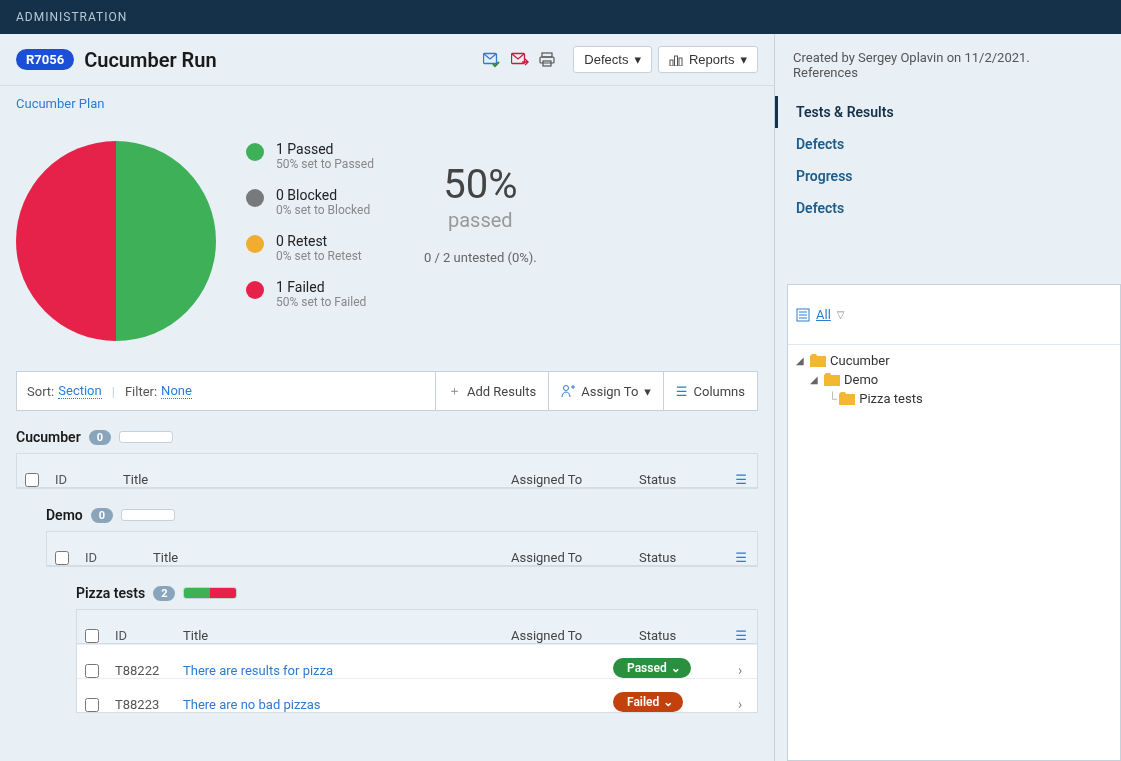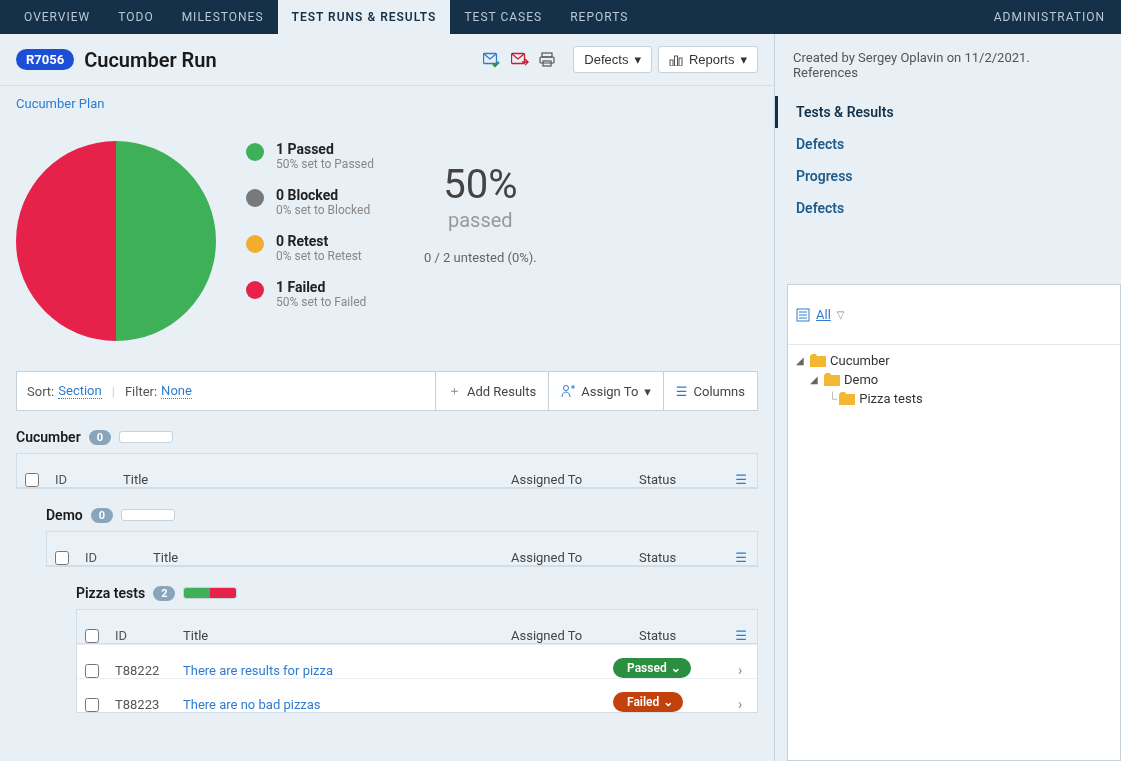--- a/index.html
+++ b/index.html
@@ -29,21 +29,21 @@
 .breadcrumb { padding: 10px 16px; }
 .breadcrumb a { color: #2e7cd1; font-size: 13px; text-decoration: none; }
 
 
 .stats { display: flex; padding: 10px 16px 30px 16px; gap: 30px; align-items: flex-start; }
 .pie-wrap { width: 200px; height: 200px; position: relative; margin-top: 10px; }
 .pie { width: 200px; height: 200px; border-radius: 50%; background: conic-gradient(#3db058 0deg 180deg, #e7224a 180deg 360deg); }
 .legend { display: flex; flex-direction: column; gap: 16px; margin-top: 10px; }
 .legend-item { display: flex; gap: 12px; align-items: flex-start; }
 .dot { width: 18px; height: 18px; border-radius: 50%; margin-top: 2px; flex-shrink: 0; }
-.legend-label { font-weight: 700; font-size: 14px; color: #222; }
+.legend-label { font-weight: 400; font-size: 14px; color: #222; }
 .legend-sub { font-size: 12px; color: #888; }
 .big-stat { text-align: center; margin-top: 30px; margin-left: 20px; }
 .big-stat .pct { font-size: 40px; font-weight: 400; color: #444; }
 .big-stat .pct-label { font-size: 20px; color: #999; }
 .big-stat .untested { font-size: 13px; color: #666; margin-top: 18px; }
 
 
 .toolbar { display: flex; border: 1px solid #c5d2dc; background: #fff; margin: 0 16px; height: 40px; }
 .tb-left { flex: 1; display: flex; align-items: center; padding: 0 10px; gap: 4px; color: #555; }
 .tb-left a { color: #2e7cd1; border-bottom: 1px dotted #2e7cd1; text-decoration: none; }
@@ -91,28 +91,20 @@
 .tree-toggle { width: 10px; color: #666; font-size: 10px; }
 .folder-icon { width: 16px; height: 13px; display: inline-block; }
 .indent1 { margin-left: 14px; }
 .indent2 { margin-left: 32px; }
 .tree-line { color: #bbb; margin-right: -2px; }
 </style>
 </head>
 <body>
 
 <div class="topnav">
-  <div class="topnav-left">
-    <div class="topnav-item">OVERVIEW</div>
-    <div class="topnav-item">TODO</div>
-    <div class="topnav-item">MILESTONES</div>
-    <div class="topnav-item active">TEST RUNS &amp; RESULTS</div>
-    <div class="topnav-item">TEST CASES</div>
-    <div class="topnav-item">REPORTS</div>
-  </div>
   <div class="topnav-right">ADMINISTRATION</div>
 </div>
 
 <div class="container">
   <div class="main">
 
     <div class="header-row">
       <span class="run-badge">R7056</span>
       <span class="run-title">Cucumber Run</span>
       <div class="header-icons">

